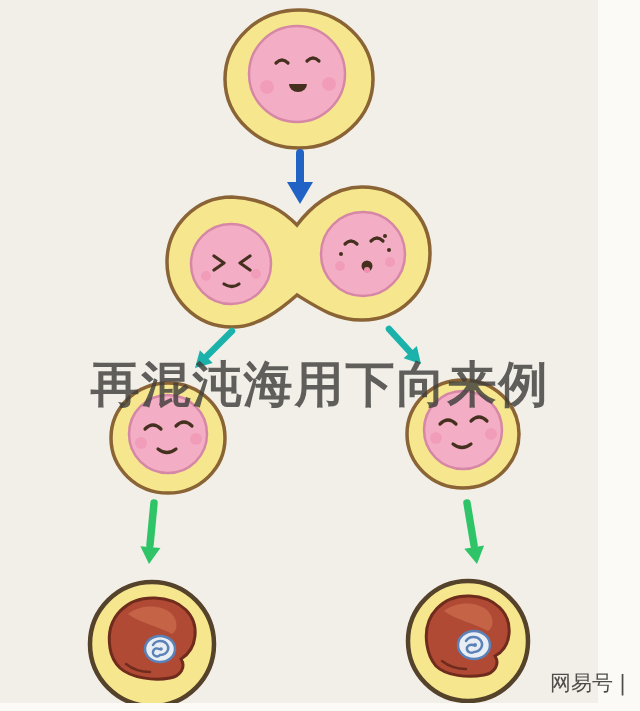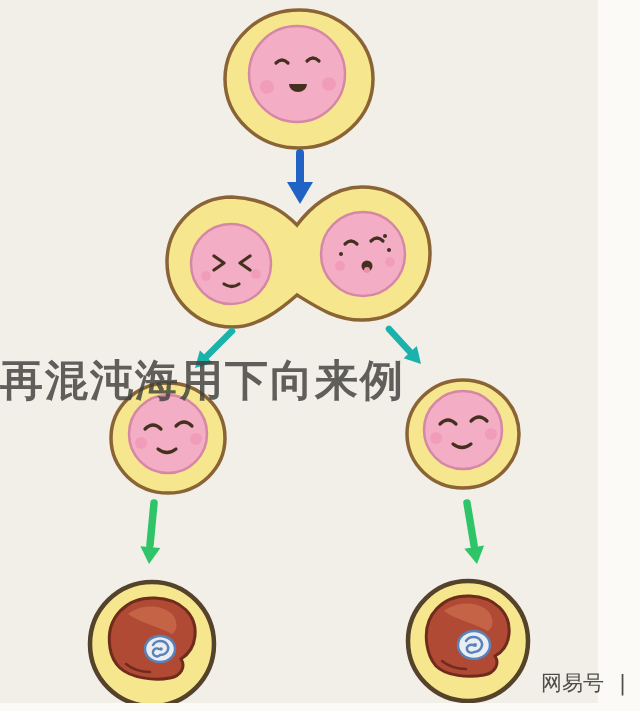--- a/index.html
+++ b/index.html
@@ -34,27 +34,27 @@
   .embryo       { fill:var(--embryo-fill); stroke:var(--embryo-stroke); stroke-width:3; }
   .embryo-light { fill:var(--embryo-light); opacity:.7; }
   .embryo-line  { fill:none; stroke:var(--embryo-stroke); stroke-width:2.5; stroke-linecap:round; }
   .swirl-base   { fill:var(--swirl-fill); stroke:var(--swirl-stroke); stroke-width:2.5; }
   .swirl-line   { fill:none; stroke:var(--swirl-stroke); stroke-width:2.5; stroke-linecap:round; }
   .swirl-dot    { fill:var(--swirl-stroke); }
 
   
   .center-watermark {
     position:absolute; top:352px; left:0; width:100%;
-    text-align:left; white-space:nowrap;
-    font-size:43px; font-weight:700; letter-spacing:2px;
+    text-align:center; white-space:nowrap;
+    font-size:49px; font-weight:700; letter-spacing:2px;
     color:var(--watermark-dark); opacity:.82;
   }
   .bottom-watermark {
     position:absolute; right:14px; bottom:14px;
-    display:flex; align-items:center; gap:15px;
+    display:flex; align-items:center; gap:6px;
     font-size:21px; color:var(--watermark-dark); opacity:.92;margin-left:46px;
   }
 </style>
 </head>
 <body>
 
 <div class="stage">
 
   <svg width="640" height="711" viewBox="0 0 640 711">
 

